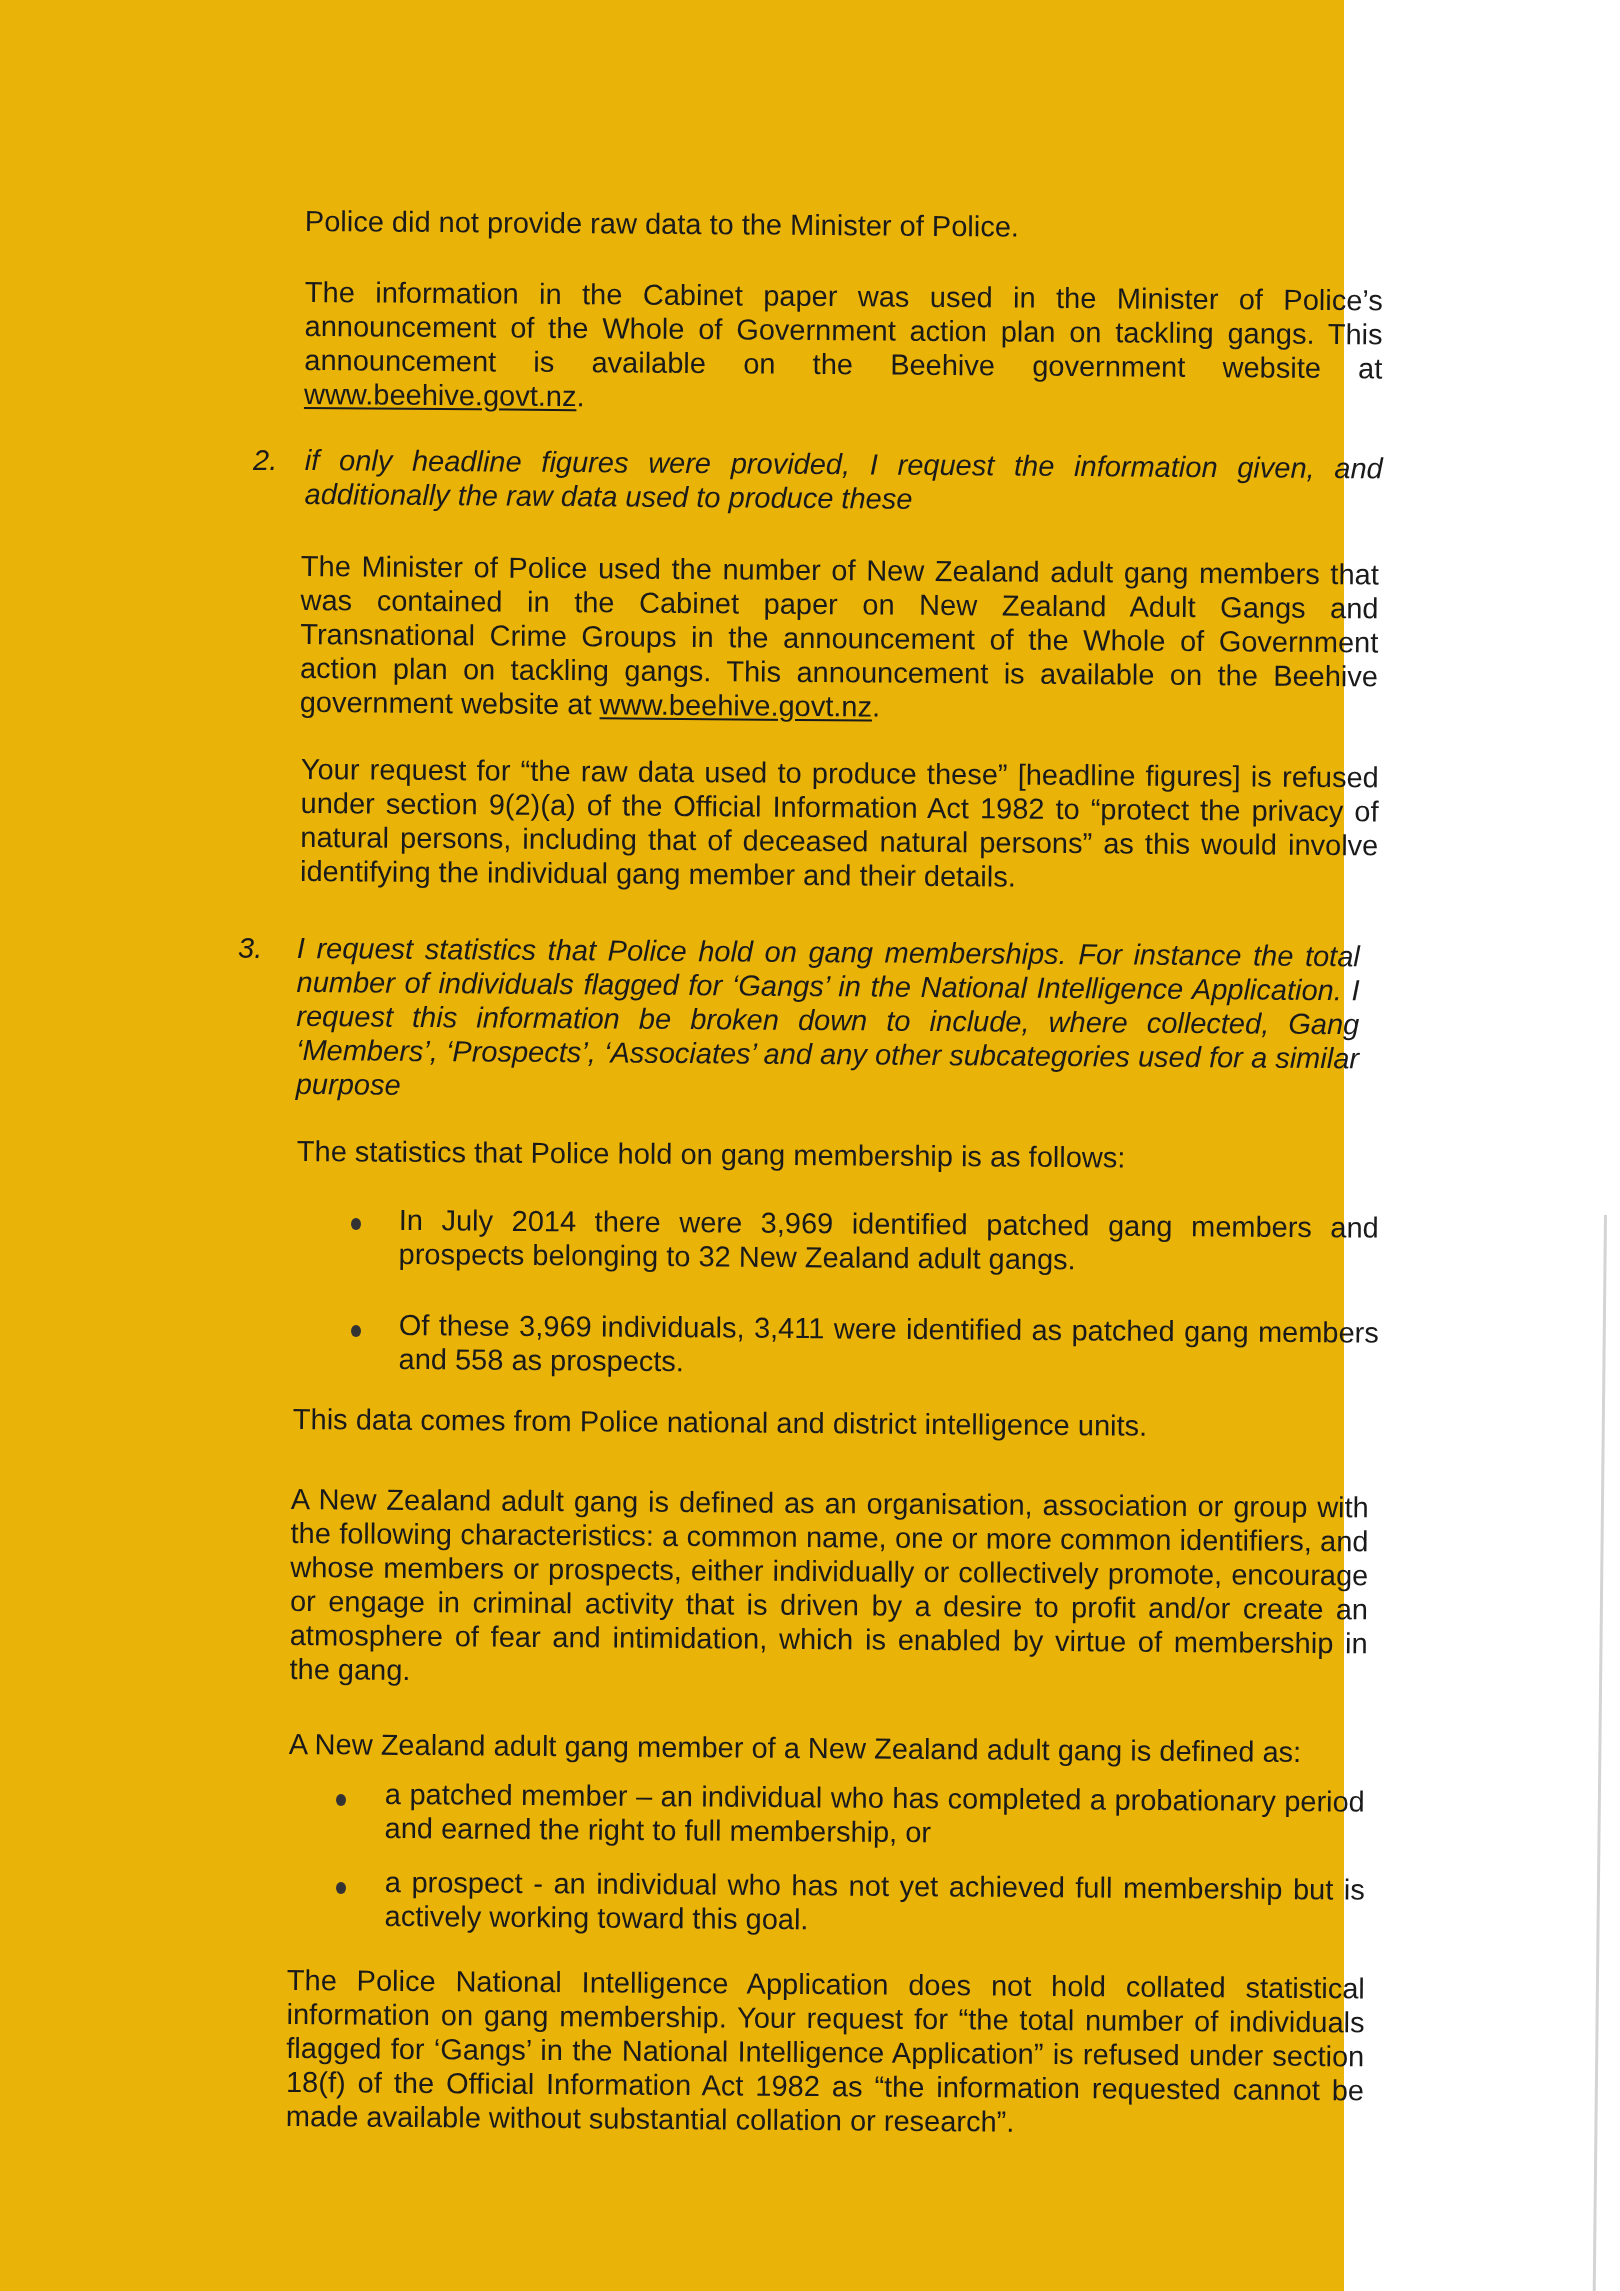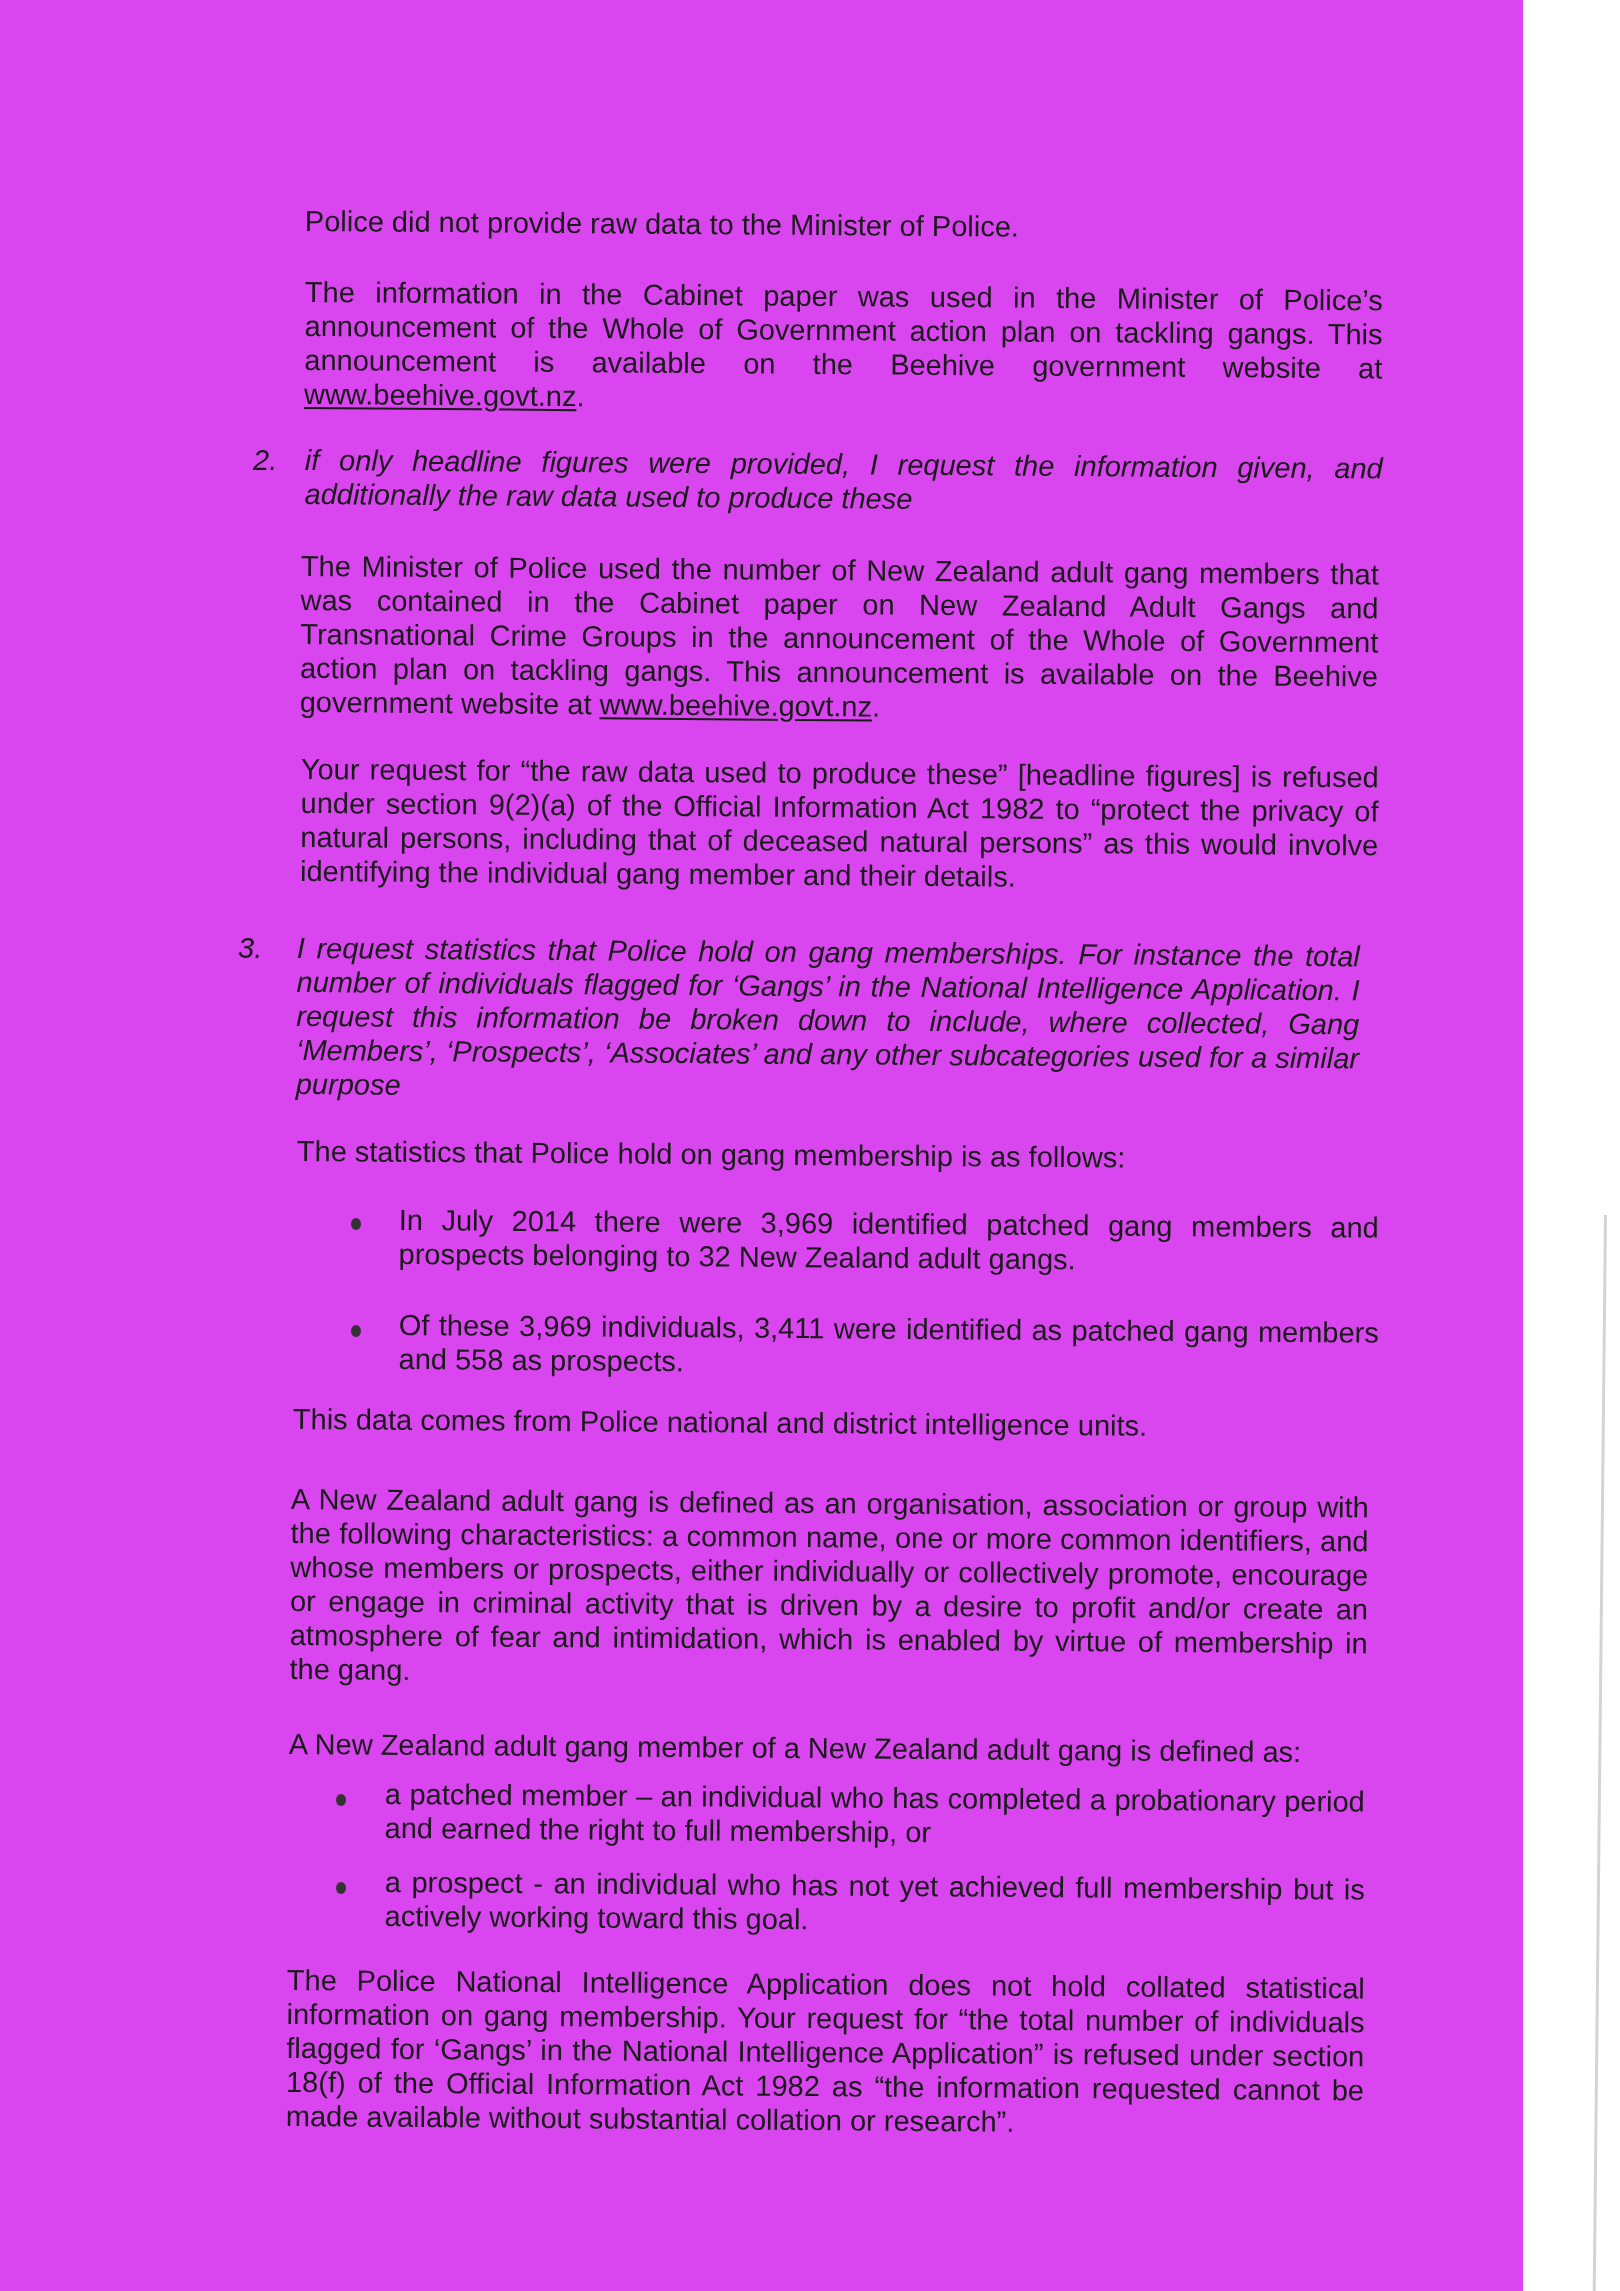--- a/index.html
+++ b/index.html
@@ -11,23 +11,23 @@
     width: 1620px;
     height: 2292px;
     position: relative;
     overflow: hidden;
     font-family: "Liberation Sans", sans-serif;
     color: #1a1a1a;
   }
   .page {
     position: absolute;
     left: 0; top: 0;
-    width: 1523px;
+    width: 1344px;
     height: 2292px;
-    background: #d946ef;
+    background: #eab308;
   }
   .scan-edge {
     position: absolute;
     left: 1604px;
     top: 1215px;
     width: 2.9px;
     height: 1076px;
     background: #d4d4d4;
     transform: rotate(0.6deg);
     transform-origin: top left;

